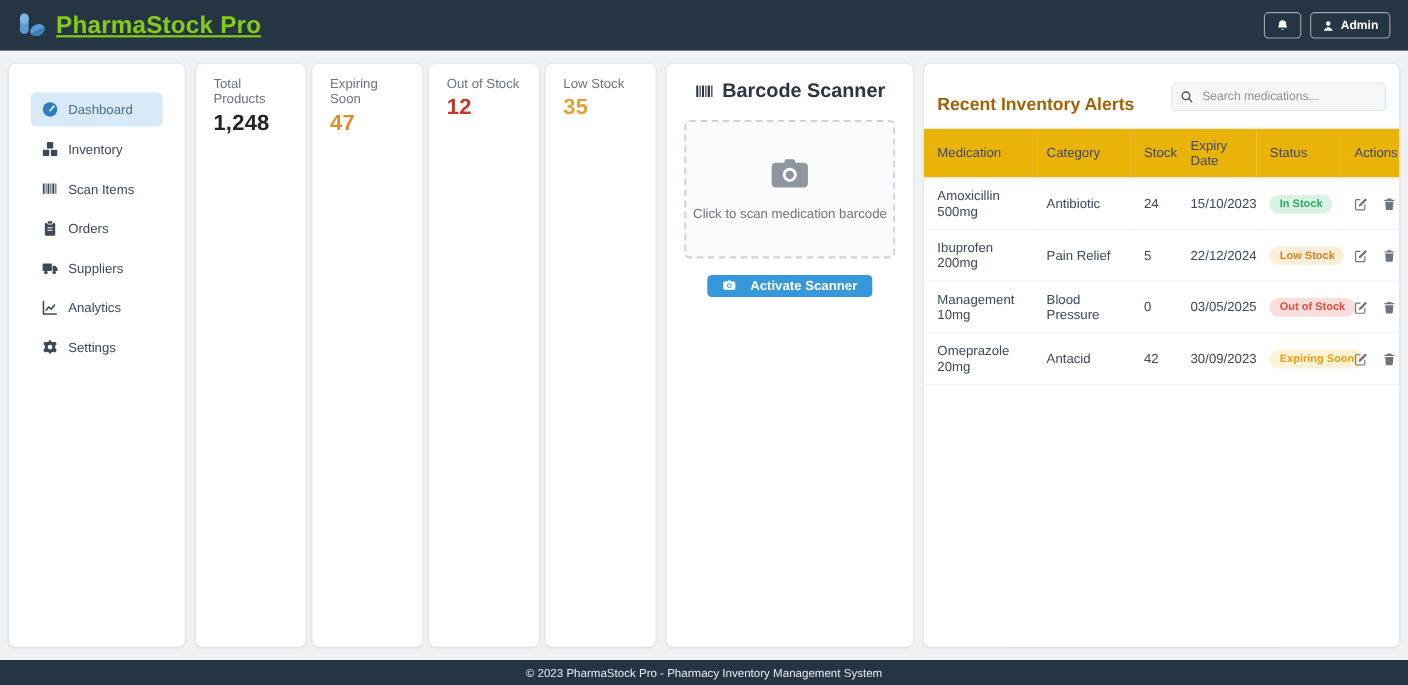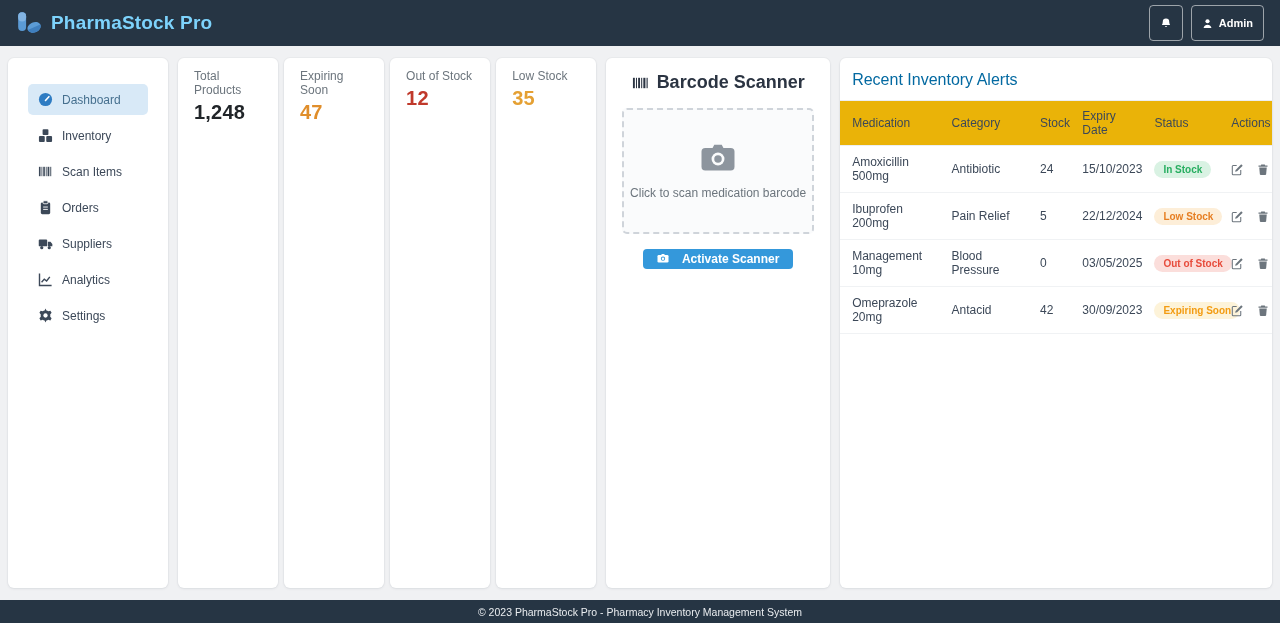--- a/index.html
+++ b/index.html
@@ -11,27 +11,27 @@
     color:#3c4858;
   }
   
   .navbar {
     height:46px; background:#263544; flex:0 0 46px;
     display:flex; align-items:center; justify-content:space-between;
     padding:0 16px;
   }
   .brand { display:flex; align-items:center; gap:9px; }
   .brand .logo { width:26px; height:24px; display:flex; align-items:center; }
-  .brand-name { color:#7dd3fc; font-size:19px; font-weight:bold; letter-spacing:.2px; }
+  .brand-name { color:#84cc16; font-size:22px; font-weight:bold; letter-spacing:.2px;text-decoration:underline; }
   .nav-right { display:flex; align-items:center; gap:8px; }
   .nav-btn {
     border:1px solid rgba(255,255,255,.55); border-radius:4px;
     background:transparent; color:#fff; font-size:11px; font-weight:bold;
     padding:4px 10px; display:inline-flex; align-items:center; gap:6px;
-    cursor:pointer; height:36px; font-family:inherit;
+    cursor:pointer; height:24px; font-family:inherit;
   }
   .nav-btn svg { display:block; }
 
   
   .main { flex:1; display:flex; gap:10px; padding:12px 8px; overflow:hidden; }
   .card {
     background:#fff; border-radius:6px;
     box-shadow:0 1px 3px rgba(20,30,50,.07), 0 0 0 1px rgba(20,30,50,.025);
   }
 
@@ -72,21 +72,21 @@
   .dropzone-text { font-size:12px; color:#6c757d; }
   .activate-btn {
     margin-top:15px; background:#3498db; color:#fff; border:none; border-radius:4px;
     font-size:12px; font-weight:bold; padding:3px 14px; cursor:pointer;
     display:inline-flex; align-items:center; gap:13px; font-family:inherit;
   }
 
   
   .alerts-card { flex:1; display:flex; flex-direction:column; overflow:hidden; padding-bottom:4px; }
   .alerts-head { display:flex; align-items:center; justify-content:space-between; padding:13px 12px 11px; }
-  .alerts-title { font-size:16px; font-weight:normal; color:#0369a1; }
+  .alerts-title { font-size:16px; font-weight:bold; color:#a16207;margin-top:16px; }
   .search-wrap { position:relative; }
   .search-wrap .icn {
     position:absolute; left:8px; top:50%; transform:translateY(-50%);
     color:#495057; display:flex;
   }
   .search-input {
     width:195px; height:26px; border:1px solid #e2e6ea; border-radius:4px;
     background:#f6f7f9; font-size:11px; padding:0 8px 0 27px; color:#3c4858;
     font-family:inherit; outline:none;
   }
@@ -286,20 +286,29 @@
               <circle cx="12" cy="11.3" r="2.5" fill="currentColor"></circle>
             </svg>
         </span>
         <span>Activate Scanner</span>
       </button>
     </div>
 
     <div class="card alerts-card">
       <div class="alerts-head">
         <div class="alerts-title">Recent Inventory Alerts</div>
+        <div class="search-wrap">
+          <span class="icn">
+            <svg width="12" height="12" viewBox="0 0 16 16" fill="none" stroke="currentColor" stroke-width="1.7">
+                <circle cx="6.8" cy="6.8" r="4.6"></circle>
+                <line x1="10.4" y1="10.4" x2="14.2" y2="14.2"></line>
+              </svg>
+          </span>
+          <input class="search-input" type="text" placeholder="Search medications..." style="">
+        </div>
       </div>
       <table>
         <colgroup>
             <col class="c-med">
             <col class="c-cat">
             <col class="c-stk">
             <col class="c-exp">
             <col class="c-sta">
             <col class="c-act">
           </colgroup>

